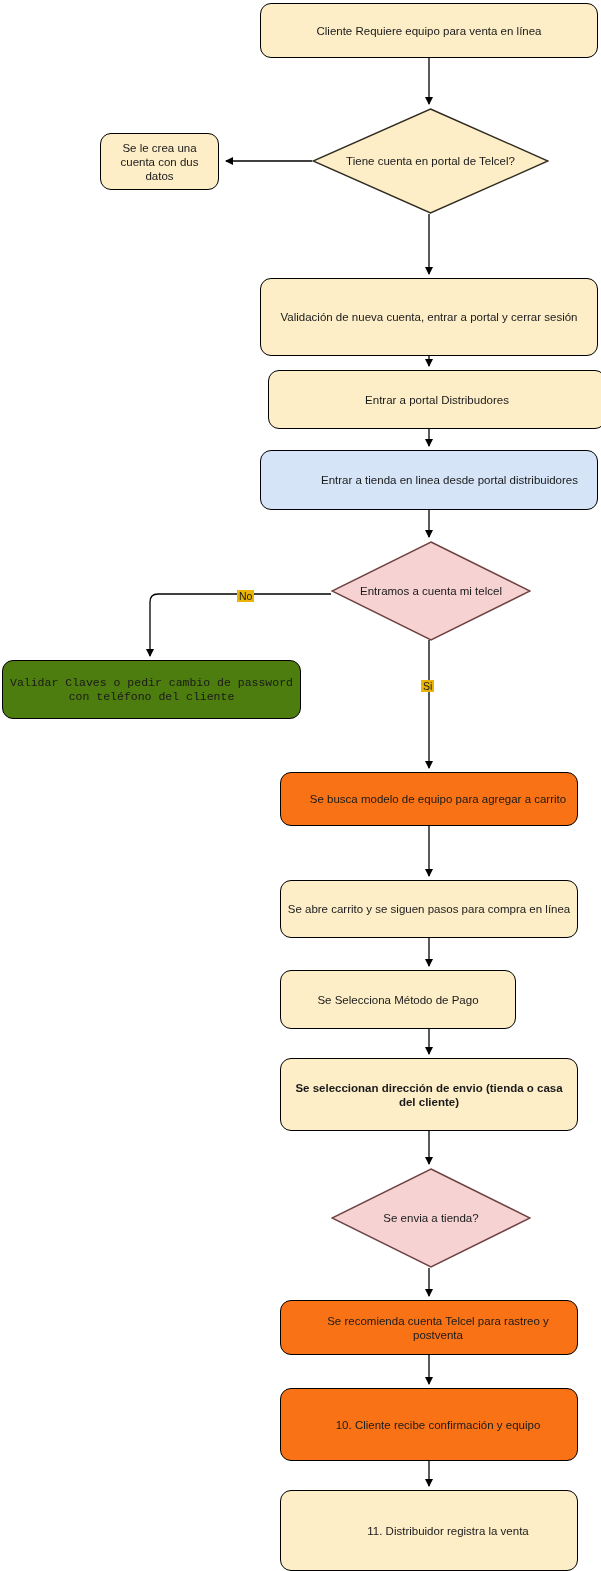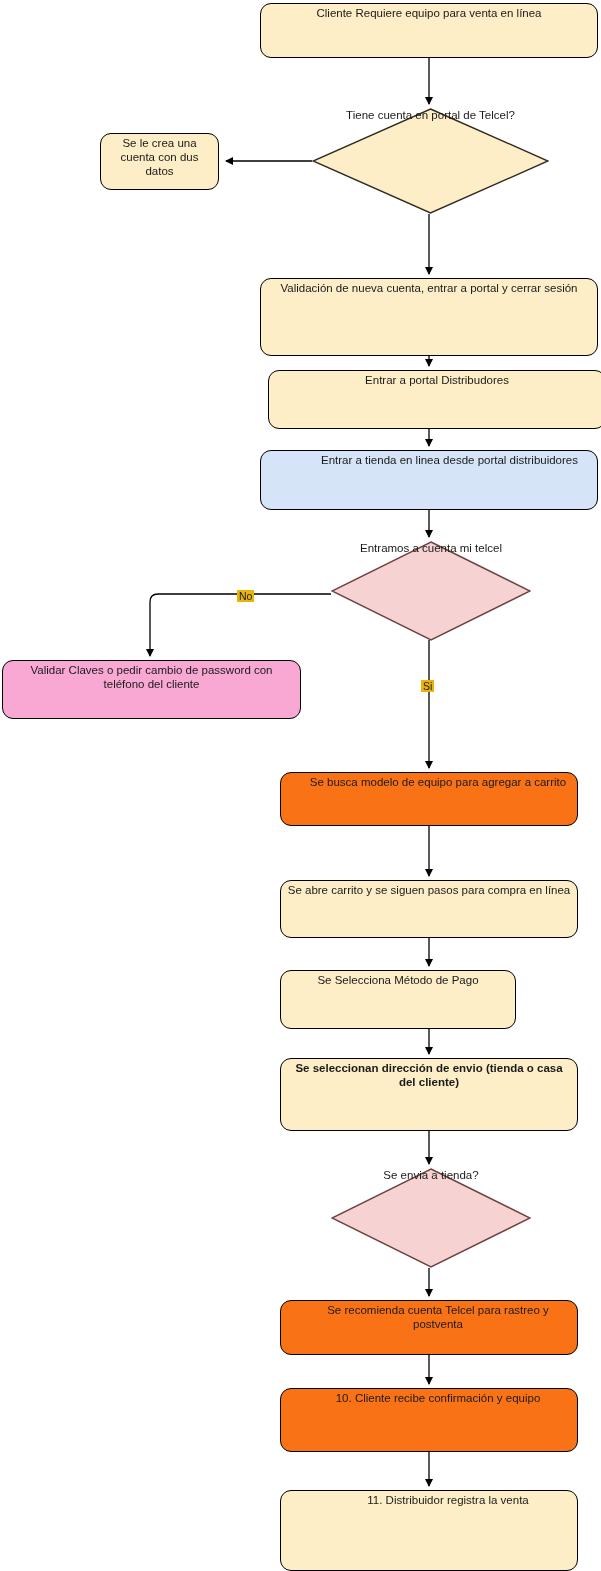--- a/index.html
+++ b/index.html
@@ -22,35 +22,36 @@
     left: 0;
     top: 0;
     width: 601px;
     height: 1571px;
     pointer-events: none;
   }
   .node {
     position: absolute;
     box-sizing: border-box;
     display: flex;
+    align-items: center;
     justify-content: center;
     text-align: center;
     font-size: 11.5px;
     line-height: 14px;
     color: #1a1a1a;
     padding: 2px 6px;
   }
   .node.box {
     border-radius: 11px;
     border: 1.2px solid #000000;
   }
   .fill-yellow  { background: #fdeec8; border-color: #302b20; }
   .fill-blue    { background: #d6e4f7; border-color: #5b78a8; padding-left: 47px; }
   .fill-green   { background: #f97316; border-color: #5f7a55; padding-left: 24px; }
-  .fill-pink    { background: #f9a8d4; border-color: #6e4242; }
+  .fill-pink    { background: #4d7c0f; border-color: #6e4242; font-family: Liberation Mono, monospace; }
   .node.diamond {
     border: none;
     background: transparent;
     padding: 0;
   }
   .node.diamond .dlabel {
     position: relative;
     z-index: 2;
     width: 100%;
     text-align: center;
@@ -175,21 +176,21 @@
     <svg class="dshape" viewBox="0 0 200 100" preserveAspectRatio="none">
       <polygon points="100,1 199,50 100,99 1,50" fill="#f6d2d2" stroke="#6e4242" stroke-width="1.4"></polygon>
     </svg>
     <span class="dlabel">Se envia a tienda?</span>
   </div>
 
   <div class="node box fill-green" style="left:280px; top:1300px; width:298px; height:55px;">
     <span>Se recomienda cuenta Telcel para rastreo y postventa</span>
   </div>
 
-  <div class="node box fill-green" style="left:280px; top:1388px; width:298px; height:64px;">
+  <div class="node box fill-green" style="left:280px; top:1388px; width:298px; height:73px;">
     <span>10. Cliente recibe confirmación y equipo</span>
   </div>
 
   <div class="node box fill-yellow" style="left:280px; top:1490px; width:298px; height:81px;padding-left:44px;">
     <span>11. Distribuidor registra la venta</span>
   </div>
 
   <div class="edge-label" style="left:237px; top:590px;">No</div>
   <div class="edge-label" style="left:421px; top:680px;">Si</div>
 

